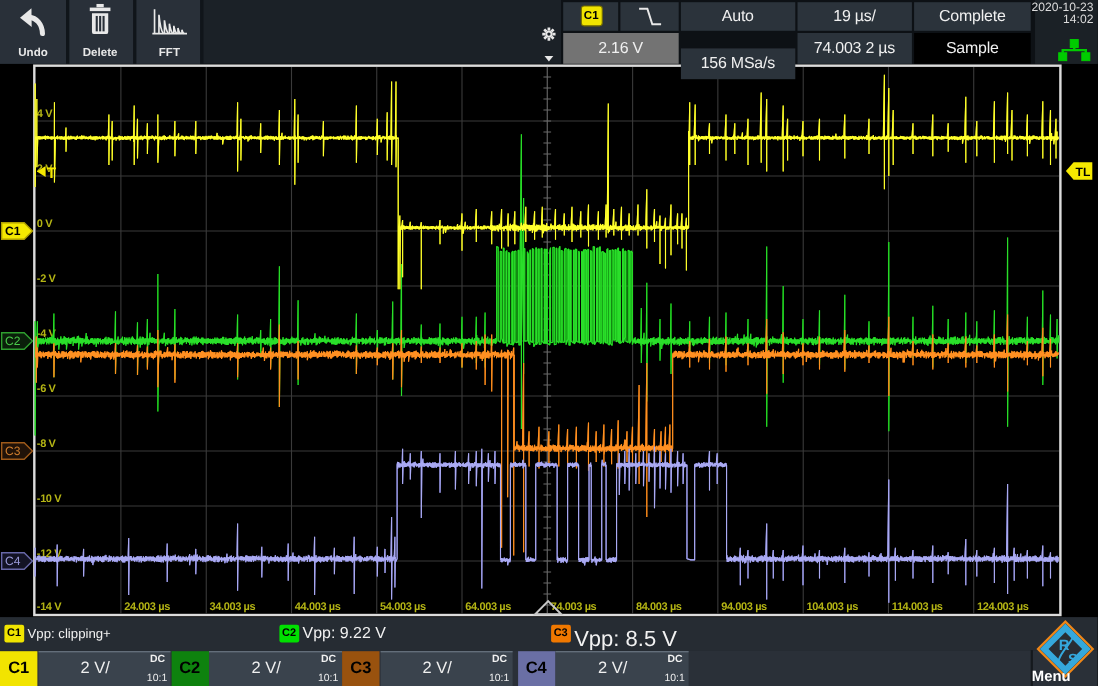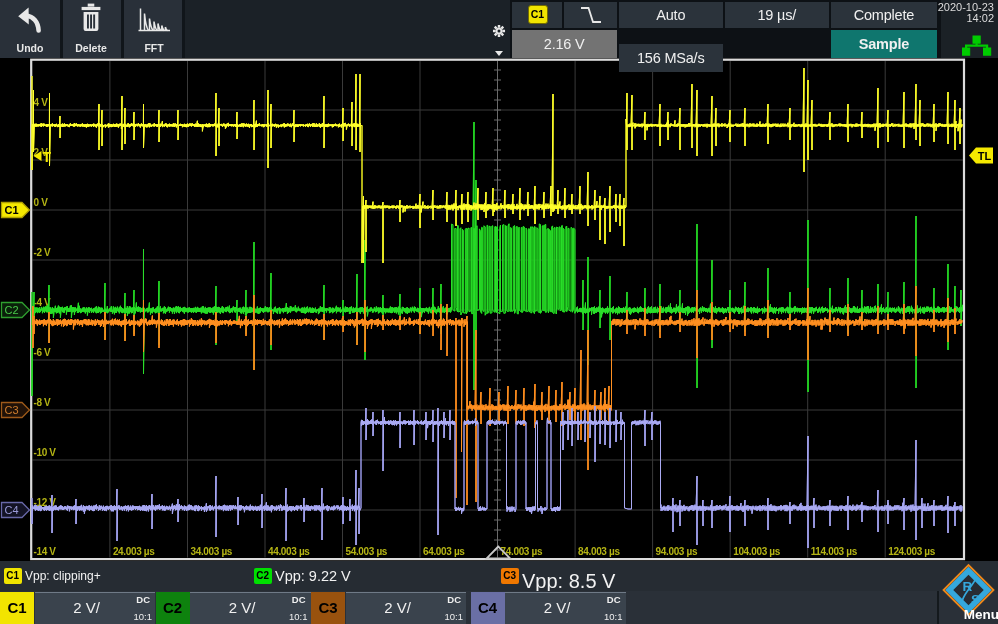--- a/index.html
+++ b/index.html
@@ -99,21 +99,22 @@
       <div style="position:absolute;left:527.5px;top:4.5px;width:18px;height:17px;background:#f0e400;border:1px solid #756d00;border-radius:3px;color:#000;font-size:10.5px;font-weight:bold;display:flex;align-items:center;justify-content:center">C1</div>
       <div style="position:absolute;left:564.0px;top:2.0px;width:52.8px;height:26.0px;background:#2b333b;color:#f0f0f0;font-size:14.5px;letter-spacing:-0.2px;display:flex;align-items:center;justify-content:center;"></div>
       <svg width="26" height="20" viewBox="0 0 26 20" style="position:absolute;left:578px;top:5px">
         <path d="M3 3 H10.5 L15 17 H23" stroke="#e8e8e8" stroke-width="1.8" fill="none"></path>
       </svg>
       <div style="position:absolute;left:618.8px;top:2.0px;width:103.9px;height:26.0px;background:#2b333b;color:#f0f0f0;font-size:14.5px;letter-spacing:-0.2px;display:flex;align-items:center;justify-content:center;">Auto</div>
       <div style="position:absolute;left:724.7px;top:2.0px;width:104.2px;height:26.0px;background:#2b333b;color:#f0f0f0;font-size:14.5px;letter-spacing:-0.2px;display:flex;align-items:center;justify-content:center;">19 µs/</div>
       <div style="position:absolute;left:830.9px;top:2.0px;width:106.1px;height:26.0px;background:#2b333b;color:#f0f0f0;font-size:14.5px;letter-spacing:-0.2px;display:flex;align-items:center;justify-content:center;">Complete</div>
       <div style="position:absolute;left:511.5px;top:30.0px;width:105.3px;height:27.5px;background:#737373;color:#f0f0f0;font-size:14.5px;letter-spacing:-0.2px;display:flex;align-items:center;justify-content:center;">2.16 V</div>
       <div style="position:absolute;left:618.8px;top:30.0px;width:103.9px;height:27.5px;background:#2b333b;color:#f0f0f0;font-size:14.5px;letter-spacing:-0.2px;display:flex;align-items:center;justify-content:center;margin-top:14px;">156 MSa/s</div>
-      <div style="position:absolute;left:830.9px;top:30.0px;width:106.1px;height:27.5px;background:#0f766e;color:#f0f0f0;font-size:14.5px;letter-spacing:-0.2px;display:flex;align-items:center;justify-content:center;font-weight:bold;">Sample</div>
+      <div style="position:absolute;left:724.7px;top:30.0px;width:104.2px;height:27.5px;background:#2b333b;color:#f0f0f0;font-size:14.5px;letter-spacing:-0.2px;display:flex;align-items:center;justify-content:center;">74.003 2 µs</div>
+      <div style="position:absolute;left:830.9px;top:30.0px;width:106.1px;height:27.5px;background:#000000;color:#f0f0f0;font-size:14.5px;letter-spacing:-0.2px;display:flex;align-items:center;justify-content:center;">Sample</div>
       <div style="position:absolute;left:941px;top:0;width:57px;height:58px;background:#1b2126"></div>
       <div style="position:absolute;left:0px;top:2px;width:994px;text-align:right;color:#dcdcdc;font-size:11px;line-height:11px">2020-10-23<br>14:02</div>
       <svg width="34" height="21" viewBox="0 0 34 21" style="position:absolute;left:959px;top:35px">
         <g fill="#00cc00" stroke="#00cc00">
           <rect x="14" y="1" width="7.2" height="7.2"></rect>
           <rect x="3.5" y="13" width="7.2" height="7.2"></rect>
           <rect x="24.5" y="13" width="7.2" height="7.2"></rect>
           <path d="M17.6 8.2 V10.6 M7.1 13 V10.6 M28.1 13 V10.6 M6 10.6 H29.2" fill="none" stroke-width="2.2"></path>
         </g>
       </svg>
@@ -156,13 +157,13 @@
     </div>
 <svg width="60" height="64" viewBox="0 0 60 64" style="position:absolute;left:938px;top:558px">
 <g transform="translate(30.5,32) rotate(45)">
 <rect x="-17.6" y="-17.6" width="35.2" height="35.2" fill="#282d34" stroke="#ef8718" stroke-width="2.0"></rect>
 <rect x="-13.6" y="-13.6" width="27.2" height="27.2" fill="none" stroke="#35a8dc" stroke-width="5.6"></rect>
 </g>
 <path d="M37.5 21 C34 29 27.5 33 24.5 42" stroke="#35a8dc" stroke-width="1.8" fill="none"></path>
 <text x="24.5" y="33" fill="#35a8dc" font-family="Liberation Sans" font-size="13.5" font-weight="bold">R</text>
 <text x="33" y="45.5" fill="#35a8dc" font-family="Liberation Sans" font-size="13.5" font-weight="bold">S</text>
 </svg>
-<div style="position:absolute;left:938px;top:607px;width:61px;text-align:right;color:#fff;font-size:13.5px;font-weight:bold;z-index:5">Menu</div>
+<div style="position:absolute;left:938px;top:607px;width:61px;text-align:left;color:#fff;font-size:13.5px;font-weight:bold;z-index:5">Menu</div>
 </div>
 </body></html>

